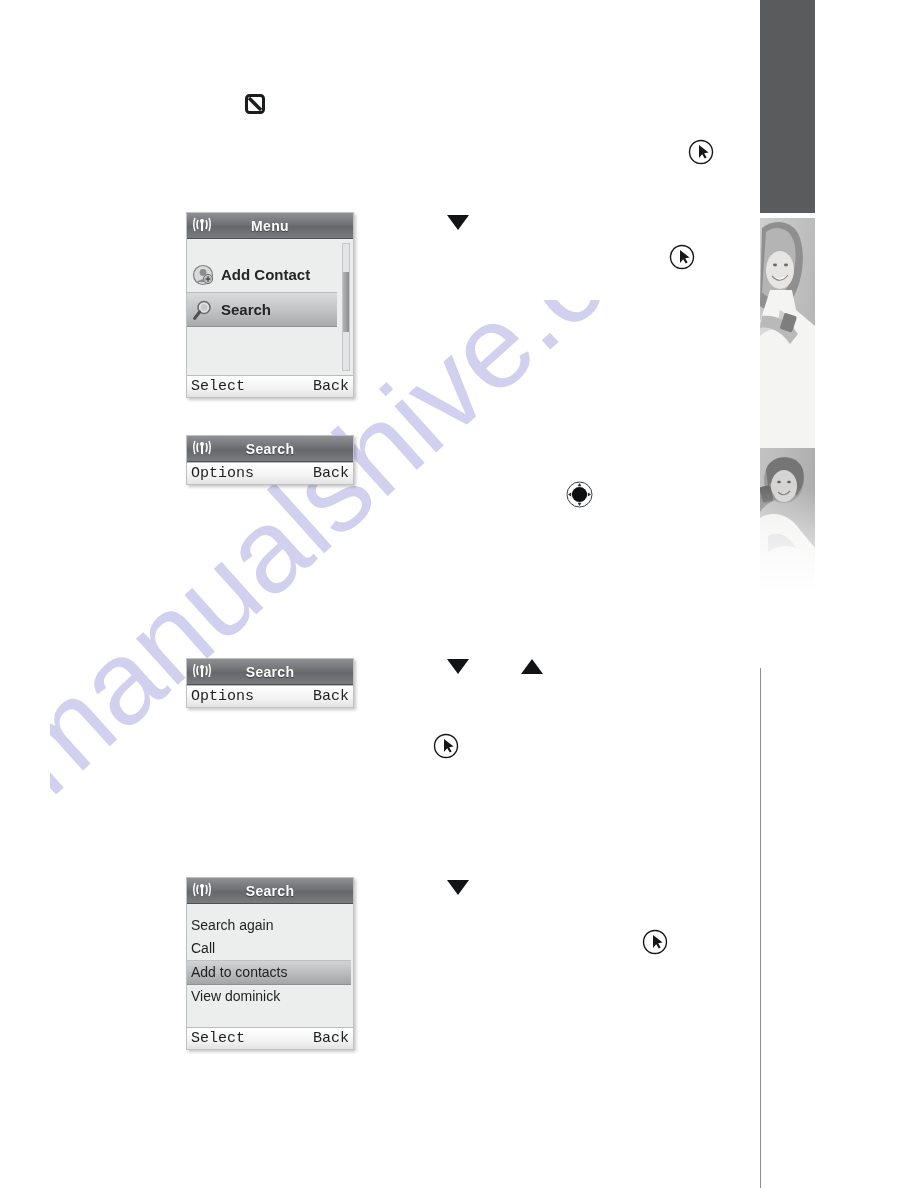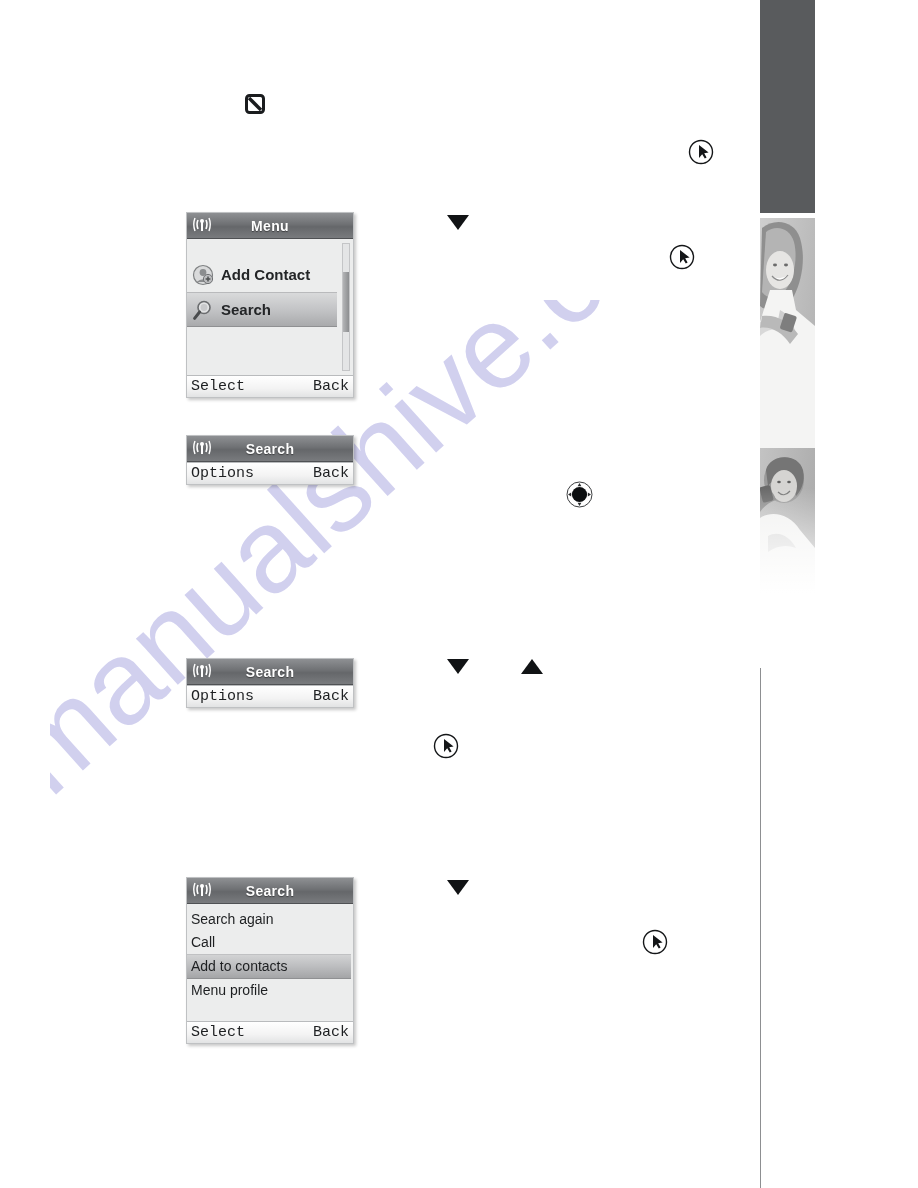--- a/index.html
+++ b/index.html
@@ -439,25 +439,25 @@
         <circle cx="9" cy="4" r="2" fill="#ffffff"></circle>
         <path d="M5 3 Q3 7 5 12" stroke="#ffffff" stroke-width="1.6" fill="none"></path>
         <path d="M13 3 Q15 7 13 12" stroke="#ffffff" stroke-width="1.6" fill="none"></path>
         <path d="M2 1 Q-0.5 7 2 14" stroke="#ffffff" stroke-width="1.4" fill="none"></path>
         <path d="M16 1 Q18.5 7 16 14" stroke="#ffffff" stroke-width="1.4" fill="none"></path>
       </svg>
     </span>
     <span class="title-text">Search</span>
   </div>
 
-  <div class="scr-body" style="height:113px; padding-top:4px;">
+  <div class="scr-body" style="height:113px; padding-top:10px;">
     <div class="opt-row">Search again</div>
     <div class="opt-row">Call</div>
     <div class="opt-row selected" style="margin-right:2px;">Add to contacts</div>
-    <div class="opt-row">Menu profile</div>
+    <div class="opt-row">View dominick</div>
   </div>
 
   <div class="scr-softkeys">
     <span>Select</span>
     <span>Back</span>
   </div>
 </div>
 
 <div class="key-hint" style="left:688px; top:139px;">
   <svg width="26" height="26" viewBox="0 0 26 26" xmlns="http://www.w3.org/2000/svg">

